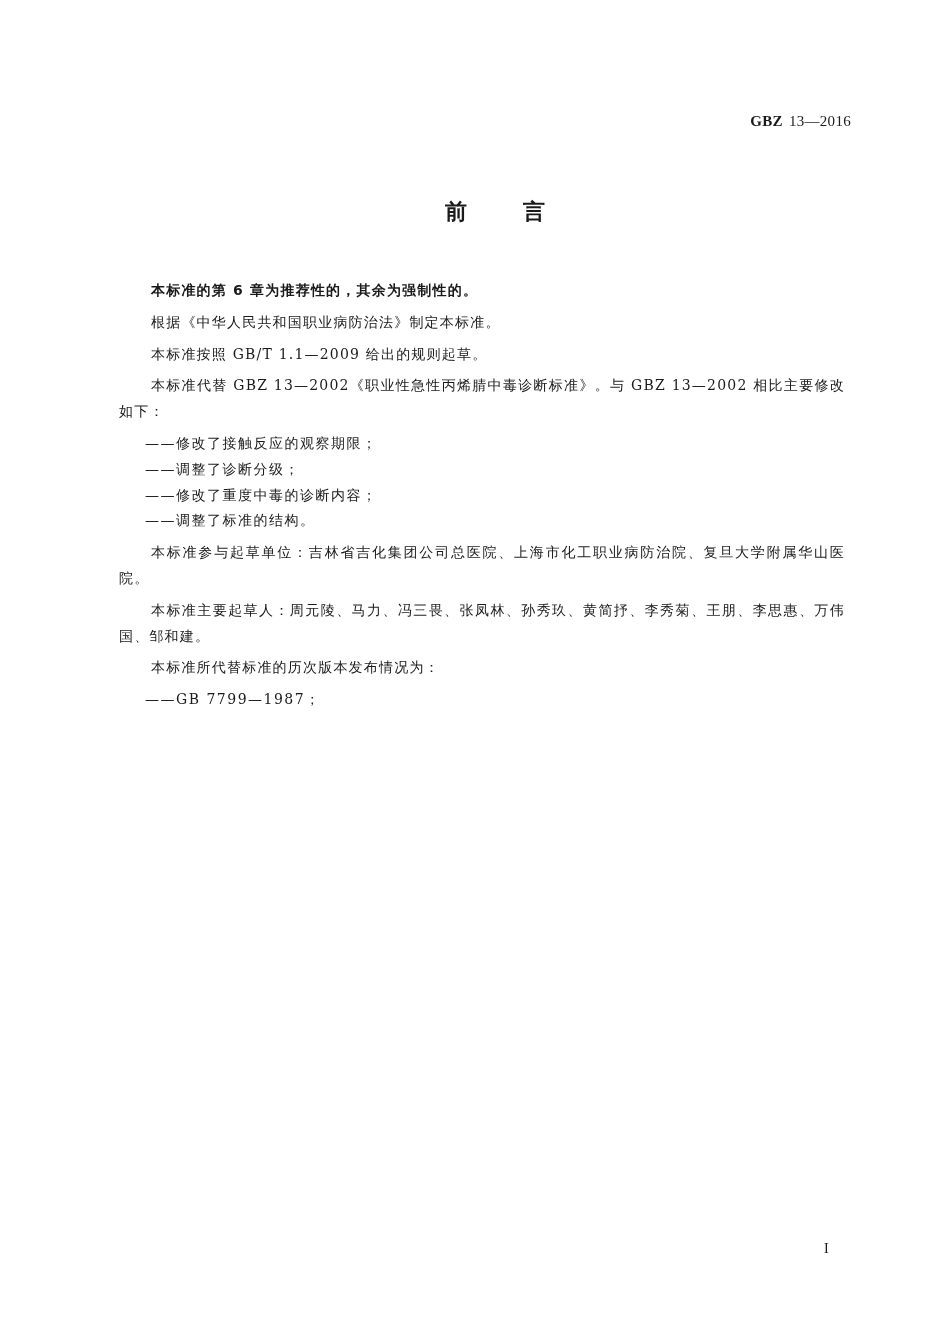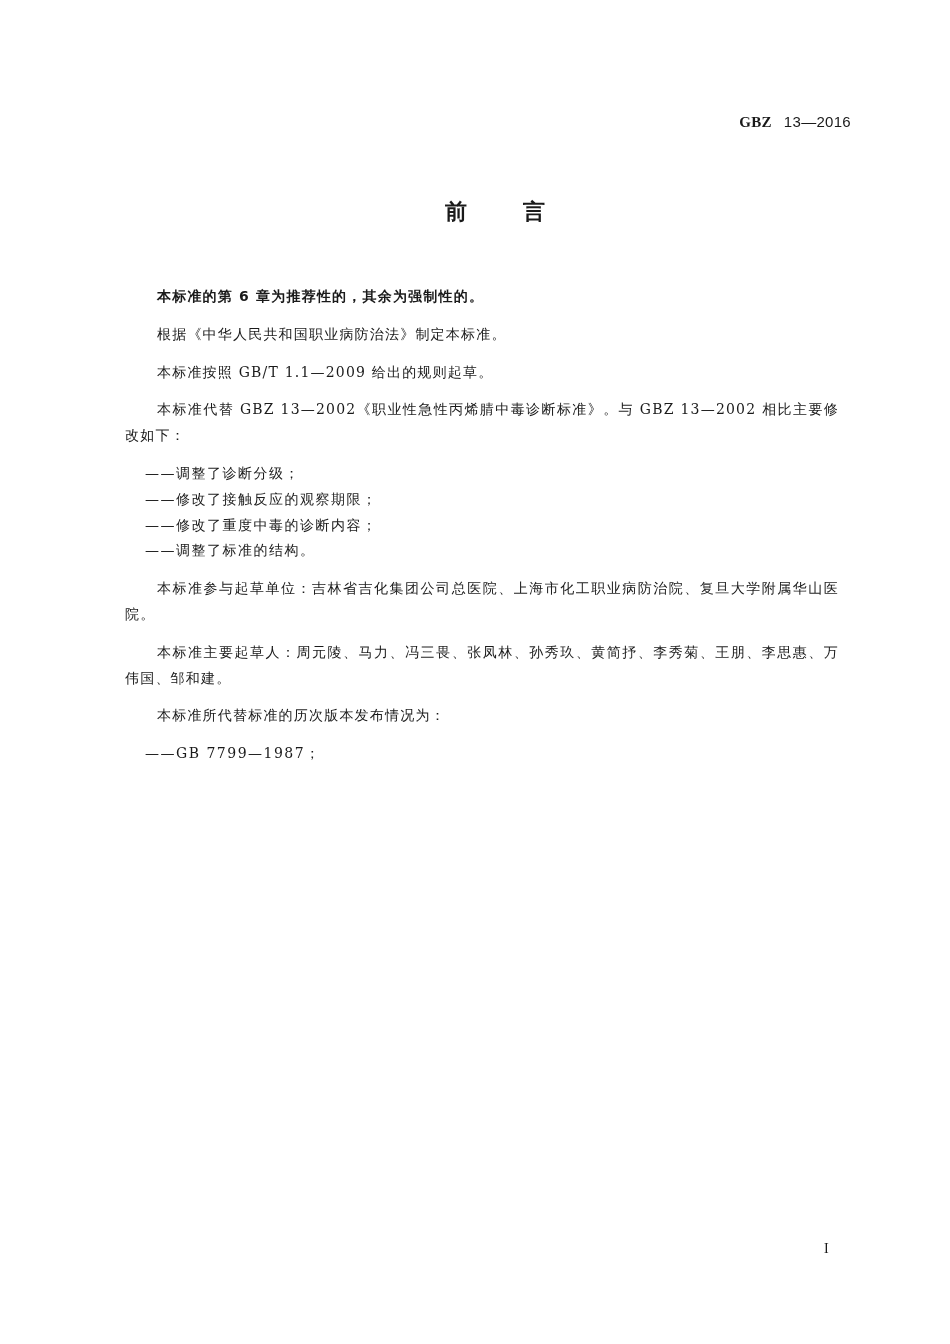--- a/index.html
+++ b/index.html
@@ -22,22 +22,22 @@
       font-size: 15px;
       letter-spacing: 0.3px;
       font-family: "Liberation Serif", serif;
     }
     .page-header .code-prefix {
       font-weight: bold;
       font-family: "Liberation Serif", serif;
       margin-left: 16px;
     }
     .page-header .code-num {
-      font-family: Liberation Sans, sans-serif;
-      margin-left: 12px;
+      font-family: Liberation Serif, serif;
+      margin-left: 6px;
     }
     .title {
       position: absolute;
       top: 197px;
       left: 0;
       width: 950px;
       text-align: center;
       font-size: 22px;
       font-weight: bold;
       font-family: "DejaVu Sans", sans-serif;
@@ -52,21 +52,21 @@
     }
     .content {
       position: absolute;
       top: 272px;
       left: 113px;
       width: 738px;
       font-size: 14px;
       line-height: 25.8px;
     }
     .para {
-      margin: 12px;
+      margin: 6px;
       text-indent: 32px;
       letter-spacing: 1.2px;
       text-align: justify;
     }
     .para.bold {
       font-weight: bold;
       font-family: "DejaVu Sans", sans-serif;
     }
     .dash-item {
       margin: 0;
@@ -91,22 +91,22 @@
 <div class="title">
   <span>前</span><span class="gap"></span><span>言</span>
 </div>
 
 <div class="content">
   <p class="para bold">本标准的第 6 章为推荐性的，其余为强制性的。</p>
   <p class="para">根据《中华人民共和国职业病防治法》制定本标准。</p>
   <p class="para">本标准按照 GB/T 1.1—2009 给出的规则起草。</p>
   <p class="para">本标准代替 GBZ 13—2002《职业性急性丙烯腈中毒诊断标准》。与 GBZ 13—2002 相比主要修改如下：</p>
 
+  <p class="dash-item">——修改了接触反应的观察期限；</p>
   <p class="dash-item">——调整了诊断分级；</p>
-  <p class="dash-item">——修改了接触反应的观察期限；</p>
   <p class="dash-item">——修改了重度中毒的诊断内容；</p>
   <p class="dash-item">——调整了标准的结构。</p>
 
   <p class="para">本标准参与起草单位：吉林省吉化集团公司总医院、上海市化工职业病防治院、复旦大学附属华山医院。</p>
   <p class="para">本标准主要起草人：周元陵、马力、冯三畏、张凤林、孙秀玖、黄简抒、李秀菊、王朋、李思惠、万伟国、邹和建。</p>
   <p class="para">本标准所代替标准的历次版本发布情况为：</p>
 
   <p class="dash-item">——GB 7799—1987；</p>
 </div>
 

